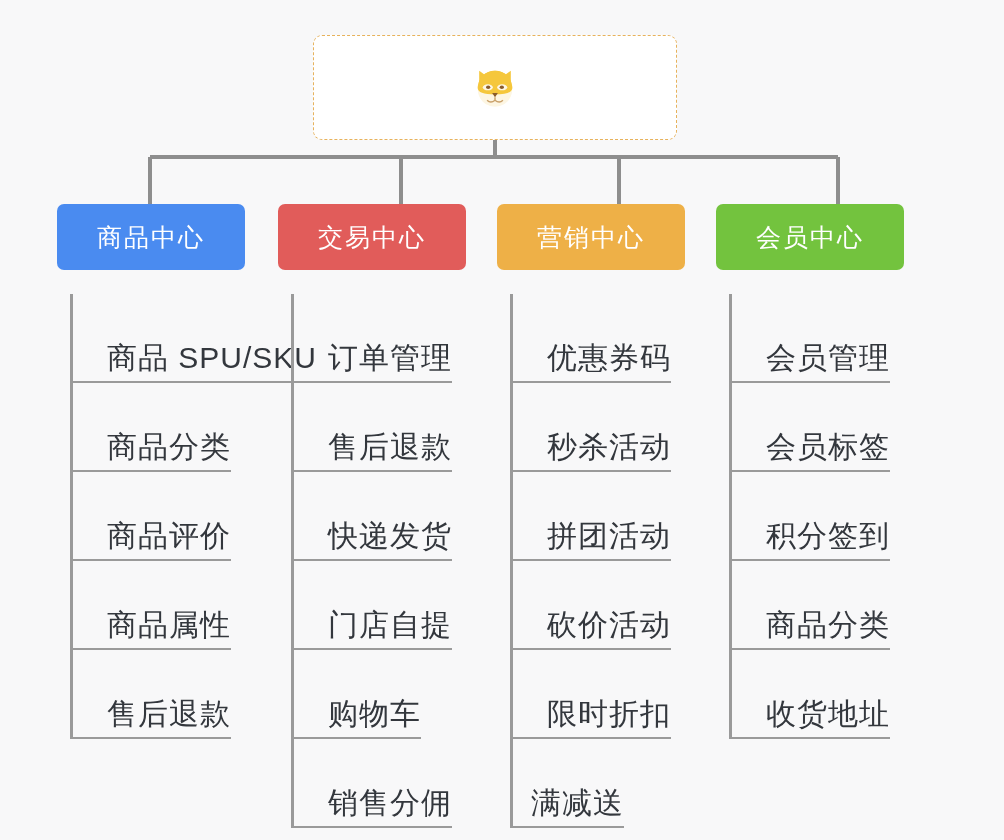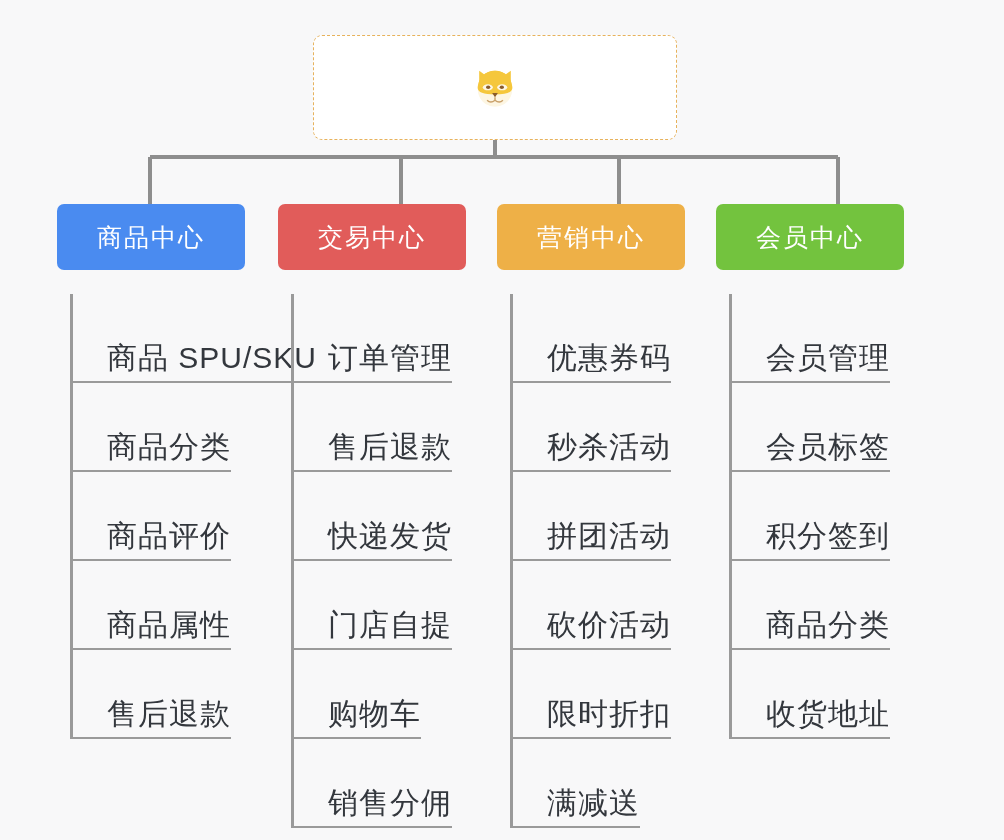--- a/index.html
+++ b/index.html
@@ -250,21 +250,21 @@
           </div>
         <div class="leaf-item">
           <span class="leaf-label" style="margin-left: 34px;">砍价活动</span>
         <span class="leaf-underline" style="width: 34px;"></span>
           </div>
         <div class="leaf-item">
           <span class="leaf-label" style="margin-left: 34px;">限时折扣</span>
         <span class="leaf-underline" style="width: 34px;"></span>
           </div>
         <div class="leaf-item">
-          <span class="leaf-label" style="margin-left: 34px;">满减送</span>
+          <span class="leaf-label" style="margin-left: 18px;">满减送</span>
         <span class="leaf-underline" style="width: 34px;"></span>
           </div>
       </div>
     </div>
 
     <div class="column c3">
       <div class="cat-header" style="background:#73c33e">
         <span>会员中心</span>
       </div>
       <div class="leaf-list">

